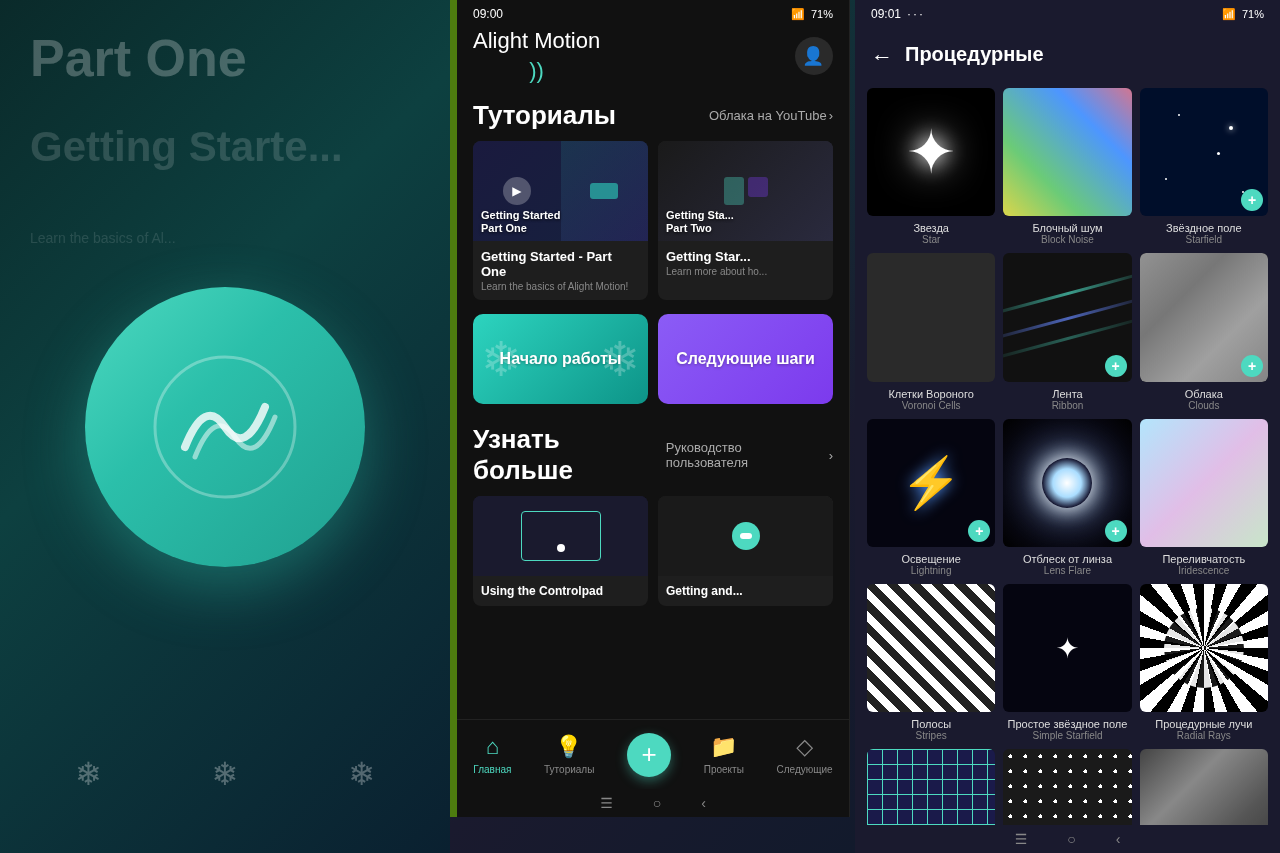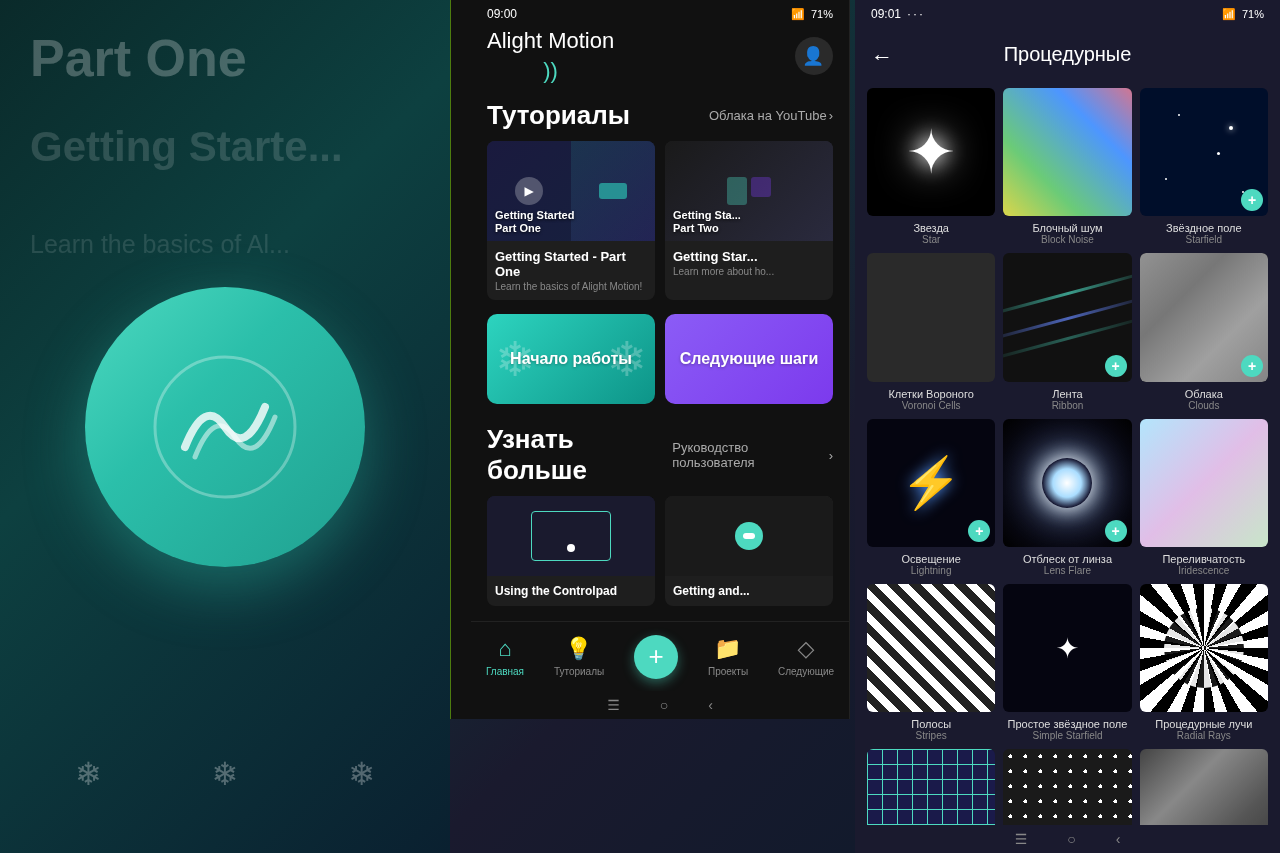--- a/index.html
+++ b/index.html
@@ -52,21 +52,21 @@
       color: rgba(255,255,255,0.15);
       font-size: 42px;
       font-weight: 700;
       line-height: 1.3;
     }
     .bg-text-bottom {
       position: absolute;
       top: 230px;
       left: 30px;
       color: rgba(255,255,255,0.12);
-      font-size: 25px;
+      font-size: 14px;
       font-weight: 400;
     }
 
     .logo-circle {
       width: 280px;
       height: 280px;
       border-radius: 50%;
       background: linear-gradient(135deg, #4dd9c0 0%, #2bbfaa 40%, #20a090 100%);
       display: flex;
       align-items: center;
@@ -90,28 +90,27 @@
       color: rgba(255,255,255,0.3);
       font-size: 32px;
     }
 
     
     .phone1 {
       position: absolute;
       left: 450px;
       top: 0;
       width: 400px;
-      height: 719px;
+      height: 817px;
       background: #111;
       z-index: 2;
       display: flex;
       flex-direction: column;
-      border-left: 1px solid #4d7c0f;
+      border-left: 7px solid #4d7c0f;
       border-right: 1px solid #222;
-      padding-left: 20px;
     }
 
     .status-bar {
       height: 28px;
       background: #111;
       display: flex;
       align-items: center;
       justify-content: space-between;
       padding: 0 16px;
       font-size: 12px;
@@ -396,24 +395,23 @@
     }
     .back-btn {
       color: #fff;
       font-size: 22px;
       cursor: pointer;
       background: none;
       border: none;
     }
     .p2-title {
       font-size: 20px;
-      font-weight: 400;
+      font-weight: 700;
       color: #fff;
       flex: 1;
-      text-align: center;
       padding-right: 34px;
     }
 
     .grid-scroll {
       flex: 1;
       overflow-y: auto;
       overflow-x: hidden;
       scrollbar-width: none;
       padding: 8px 12px;
     }

